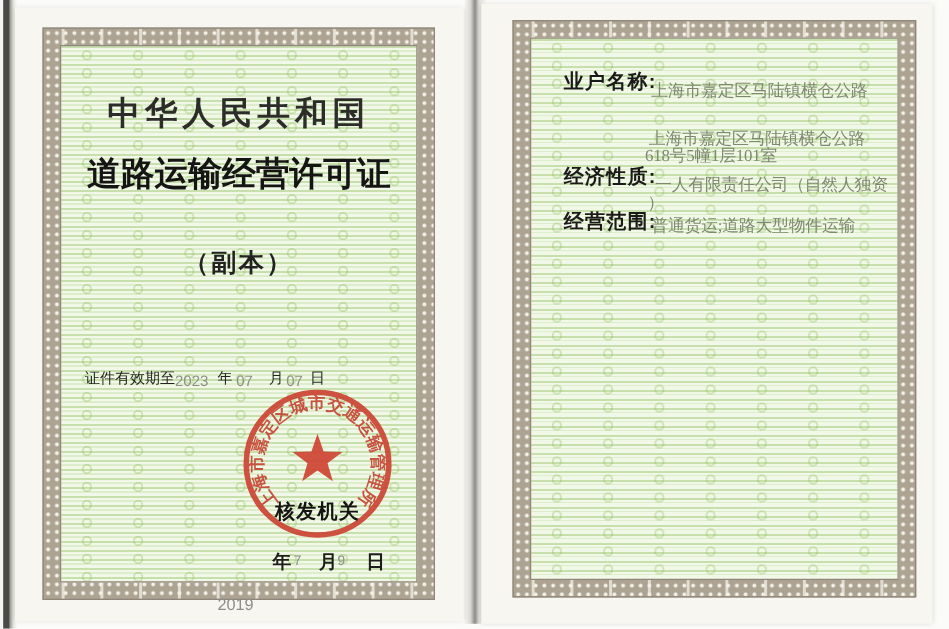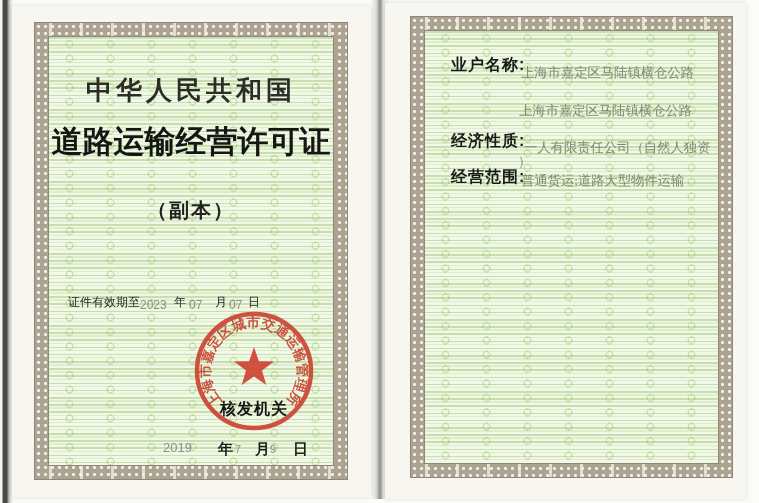--- a/index.html
+++ b/index.html
@@ -49,21 +49,21 @@
   .face *{position:absolute;}
 
   
   .country{
     left:0;right:0;top:36px;text-align:center;
     font-family:"Liberation Serif",serif;font-size:26px;font-weight:600;
     letter-spacing:4px;color:#2c2c29;white-space:nowrap;
   }
   .cert-title{
     left:0;right:0;top:84px;text-align:center;
-    font-size:31px;font-weight:900;letter-spacing:0px;color:#151513;white-space:nowrap;
+    font-size:27px;font-weight:900;letter-spacing:0px;color:#151513;white-space:nowrap;
   }
   .copy-type{
     left:0;right:0;top:160px;text-align:center;
     font-family:Liberation Mono, monospace;font-size:20px;font-weight:600;
     letter-spacing:2px;color:#222220;white-space:nowrap;
   }
   .lic-row{left:0;top:227px;width:100%;height:24px;}
   .lic-row span{position:absolute;white-space:nowrap;}
   .lic-prefix{left:16px;font-size:17px;font-weight:700;color:#1b1b18;}
   .lic-zi{left:143px;font-size:17px;font-weight:700;color:#1b1b18;}
@@ -76,21 +76,21 @@
   .val-row .num{font-size:12px;color:#8e8e89;top:4px;}
   .v-year{left:91px;} .v-nian{left:125px;} .v-month{left:140px;} .v-yue{left:166px;} .v-day{left:180px;} .v-ri{left:199px;}
 
   .seal{left:143px;top:272px;width:124px;height:124px;opacity:.92;}
   .issuer{left:150px;top:362px;width:110px;text-align:center;font-size:16px;font-weight:600;color:#141412;letter-spacing:1px;white-space:nowrap;}
   .date-row{left:0;top:403px;width:100%;height:22px;}
   .date-row span{position:absolute;white-space:nowrap;}
   .d-gray{font-size:13px;color:#8e8e89;}
   .d-black{font-size:15px;font-weight:600;color:#1c1c1a;}
   .d-small{font-size:11px;color:#8e8e89;top:3px;}
-  .d-year{left:114px;} .d-nian{left:169px;} .d-month{left:186px;} .d-yue{left:206px;} .d-day{left:221px;} .d-ri{left:244px;}
+  .d-year{left:125px;margin-top:36px;} .d-nian{left:169px;} .d-month{left:186px;} .d-yue{left:206px;} .d-day{left:221px;} .d-ri{left:244px;}
 
   
   .fld-label{font-size:16px;font-weight:700;letter-spacing:1px;color:#1a1a18;white-space:nowrap;}
   .fld-value{font-family:"Liberation Serif",serif;font-size:13.5px;letter-spacing:-0.2px;color:#7e8871;white-space:nowrap;}
   .f0-label{left:26px;top:24px;} .f0-v{left:96px;top:33px;}
   .f1-label{left:26px;top:61px;} .f1-v1{left:94px;top:71px;} .f1-v2{left:91px;top:85px;}
   .f2-label{left:26px;top:100px;} .f2-v1{left:99px;top:108px;} .f2-v2{left:93px;top:122px;}
   .f3-label{left:26px;top:136px;} .f3-v{left:96px;top:141px;}
 </style>
 </head>
@@ -147,20 +147,21 @@
   <div class="gutter"></div>
 
   <div class="page page-right">
     <div class="frame">
       <div class="face">
 
         <div class="fld-label f0-label">业户名称:</div>
         <div class="fld-value f0-v">上海市嘉定区马陆镇横仓公路</div>
 
         <div class="fld-value f1-v1">上海市嘉定区马陆镇横仓公路</div>
+        <div class="fld-value f1-v2">618号5幢1层101室</div>
 
         <div class="fld-label f2-label">经济性质:</div>
         <div class="fld-value f2-v1">一人有限责任公司（自然人独资</div>
         <div class="fld-value f2-v2">）</div>
 
         <div class="fld-label f3-label">经营范围:</div>
         <div class="fld-value f3-v">普通货运;道路大型物件运输</div>
 
       </div>
     </div>

